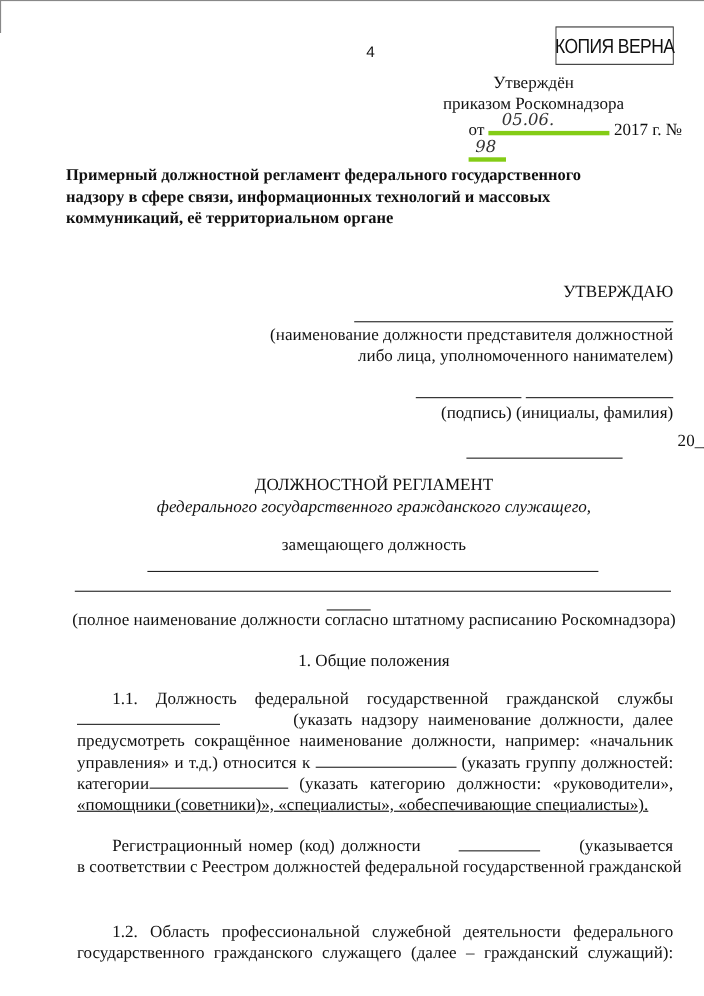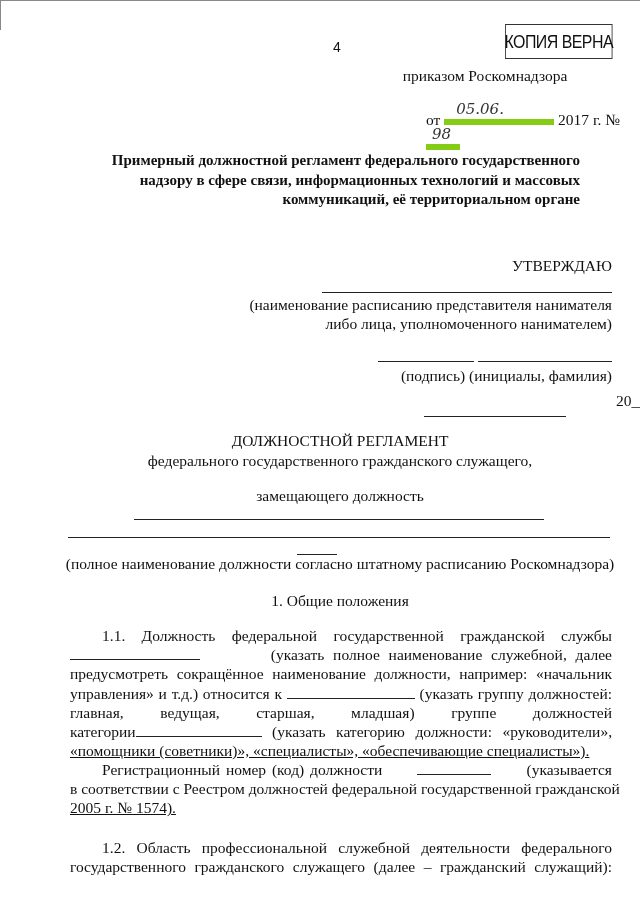--- a/index.html
+++ b/index.html
@@ -15,44 +15,45 @@
   .stamp {
     left: 505px; top: 24px; width: 108px; height: 35px;
     border: 1.5px solid #333; box-sizing: border-box;
     font-family: "Liberation Sans", sans-serif; font-size: 18.5px;
     letter-spacing: -0.6px; transform: scaleX(0.86); transform-origin: left top;
     display: flex; align-items: center; justify-content: center; width: 125px;
   }
   .approved-block { left: 360px; top: 66px; width: 250px; text-align: center; line-height: 19px; }
   .approved-line { display: block; }
   .date-line { position: absolute; left: 382px; top: 104px; margin-left: 44px; }
-  .blank { display: inline-block; border-bottom: 6px solid #84cc16; position: relative; height: 15px; vertical-align: baseline; }
+  .blank { display: inline-block; border-bottom: 4px solid #84cc16; position: relative; height: 15px; vertical-align: baseline; }
   .hand { position: absolute; font-family: "DejaVu Serif", serif; font-style: italic; font-size: 15px; color: #333; bottom: 1px; }
   .doc-title {
-    left: 60px; top: 151px; width: 520px; text-align: right;
+    left: 60px; top: 151px; width: 520px; text-align: left;
     font-weight: bold; font-size: 15px; line-height: 19.5px; white-space: normal;
   }
   .line { position: absolute; height: 1px; background: #222; }
   .center { text-align: center; }
   .para { position: absolute; left: 70px; width: 542px; font-size: 15.5px; line-height: 19.2px; text-align: justify; text-align-last: justify; }
   .para .row { display: block; text-align: justify; text-align-last: justify; white-space: nowrap; }
   .para .row.last { text-align-last: left; text-decoration: underline; }
   .indent { padding-left: 32px; }
   .u { display: inline-block; border-bottom: 1px solid #222; height: 13px; vertical-align: baseline; }
 </style>
 </head>
 <body>
 
 <div class="page-border-top"></div>
 <div class="page-border-left"></div>
 
 <div class="abs page-number">4</div>
 <div class="abs stamp">КОПИЯ ВЕРНА</div>
 
 <div class="abs approved-block">
+  <span class="approved-line">Утверждён</span>
   <span class="approved-line">приказом Роскомнадзора</span>
 </div>
 <div class="date-line">
   <span>от</span>
   <span class="blank" style="width:110px;">
     <span class="hand" style="left:12px;">05.06.</span>
   </span>
   <span>2017 г. №</span>
   <span class="blank" style="width:34px;">
     <span class="hand" style="left:6px;">98</span>
@@ -60,50 +61,48 @@
 </div>
 
 <div class="abs doc-title">
   <div>Примерный должностной регламент федерального государственного</div>
   <div>надзору в сфере связи, информационных технологий и массовых</div>
   <div>коммуникаций, её территориальном органе</div>
 </div>
 
 <div class="abs" style="right:28px; top:257px;">УТВЕРЖДАЮ</div>
 <div class="line" style="left:322px; top:292px; width:290px;"></div>
-<div class="abs" style="right:28px; top:296px;">(наименование расписанию представителя нанимателя</div>
+<div class="abs" style="right:28px; top:296px;">(наименование должности представителя должностной</div>
 <div class="abs" style="right:28px; top:315px;">либо лица, уполномоченного нанимателем)</div>
 <div class="line" style="left:378px; top:361px; width:96px;"></div>
 <div class="line" style="left:478px; top:361px; width:134px;"></div>
 <div class="abs" style="right:28px; top:367px;">(подпись) (инициалы, фамилия)</div>
 <div class="line" style="left:424px; top:416px; width:142px;"></div>
 <div class="abs" style="left:568px; top:392px;margin-left:48px;">20__ г.</div>
 
 <div class="abs center" style="left:60px; width:560px; top:432px;">ДОЛЖНОСТНОЙ РЕГЛАМЕНТ</div>
-<div class="abs center" style="left:60px; width:560px; top:452px;">федерального государственного гражданского служащего,</div>
+<div class="abs center" style="left:60px; width:560px; top:452px;font-style:italic;">федерального государственного гражданского служащего,</div>
 <div class="abs center" style="left:60px; width:560px; top:487px;">замещающего должность</div>
 <div class="line" style="left:134px; top:519px; width:410px;"></div>
 <div class="line" style="left:68px; top:537px; width:542px;"></div>
 <div class="line" style="left:297px; top:554px; width:40px;"></div>
 <div class="abs center" style="left:60px; width:560px; top:555px;">(полное наименование должности согласно штатному расписанию Роскомнадзора)</div>
 
 <div class="abs center" style="left:60px; width:560px; top:592px;">1. Общие положения</div>
 
 <div class="para" style="top:626px;">
   <span class="row indent">1.1.   Должность   федеральной   государственной   гражданской   службы</span>
-  <span class="row"><span class="u" style="width:130px;"></span>&nbsp;&nbsp;&nbsp;&nbsp;&nbsp;&nbsp;&nbsp;&nbsp;<span>(указать   полное   наименование   служебной,   далее</span></span>
+  <span class="row"><span class="u" style="width:130px;"></span>&nbsp;&nbsp;&nbsp;&nbsp;&nbsp;&nbsp;&nbsp;&nbsp;<span>(указать   надзору   наименование   должности,   далее</span></span>
   <span class="row">предусмотреть сокращённое наименование должности, например: «начальник</span>
   <span class="row"><span>управления» и т.д.) относится к</span> <span class="u" style="width:128px;"></span> <span>(указать группу должностей:</span></span>
-  <span class="row">главная,   ведущая,   старшая,   младшая)   группе   должностей</span>
   <span class="row"><span>категории</span><span class="u" style="width:126px;"></span> <span>(указать категорию должности: «руководители»,</span></span>
   <span class="row last">«помощники (советники)», «специалисты», «обеспечивающие специалисты»).</span>
 </div>
 
 <div class="para" style="top:760px;">
   <span class="row indent"><span>Регистрационный   номер   (код)   должности</span>&nbsp;&nbsp;&nbsp;&nbsp;&nbsp;&nbsp;<span class="u" style="width:74px;"></span>&nbsp;&nbsp;&nbsp;&nbsp;&nbsp;&nbsp;<span>(указывается</span></span>
   <span class="row">в соответствии с Реестром должностей федеральной государственной гражданской</span>
-  <span class="row last">2005 г. № 1574).</span>
 </div>
 
 <div class="para" style="top:838px;">
   <span class="row indent">1.2.  Область  профессиональной  служебной  деятельности  федерального</span>
   <span class="row">государственного  гражданского  служащего  (далее  –  гражданский  служащий):</span>
 </div>
 
 </body></html>

